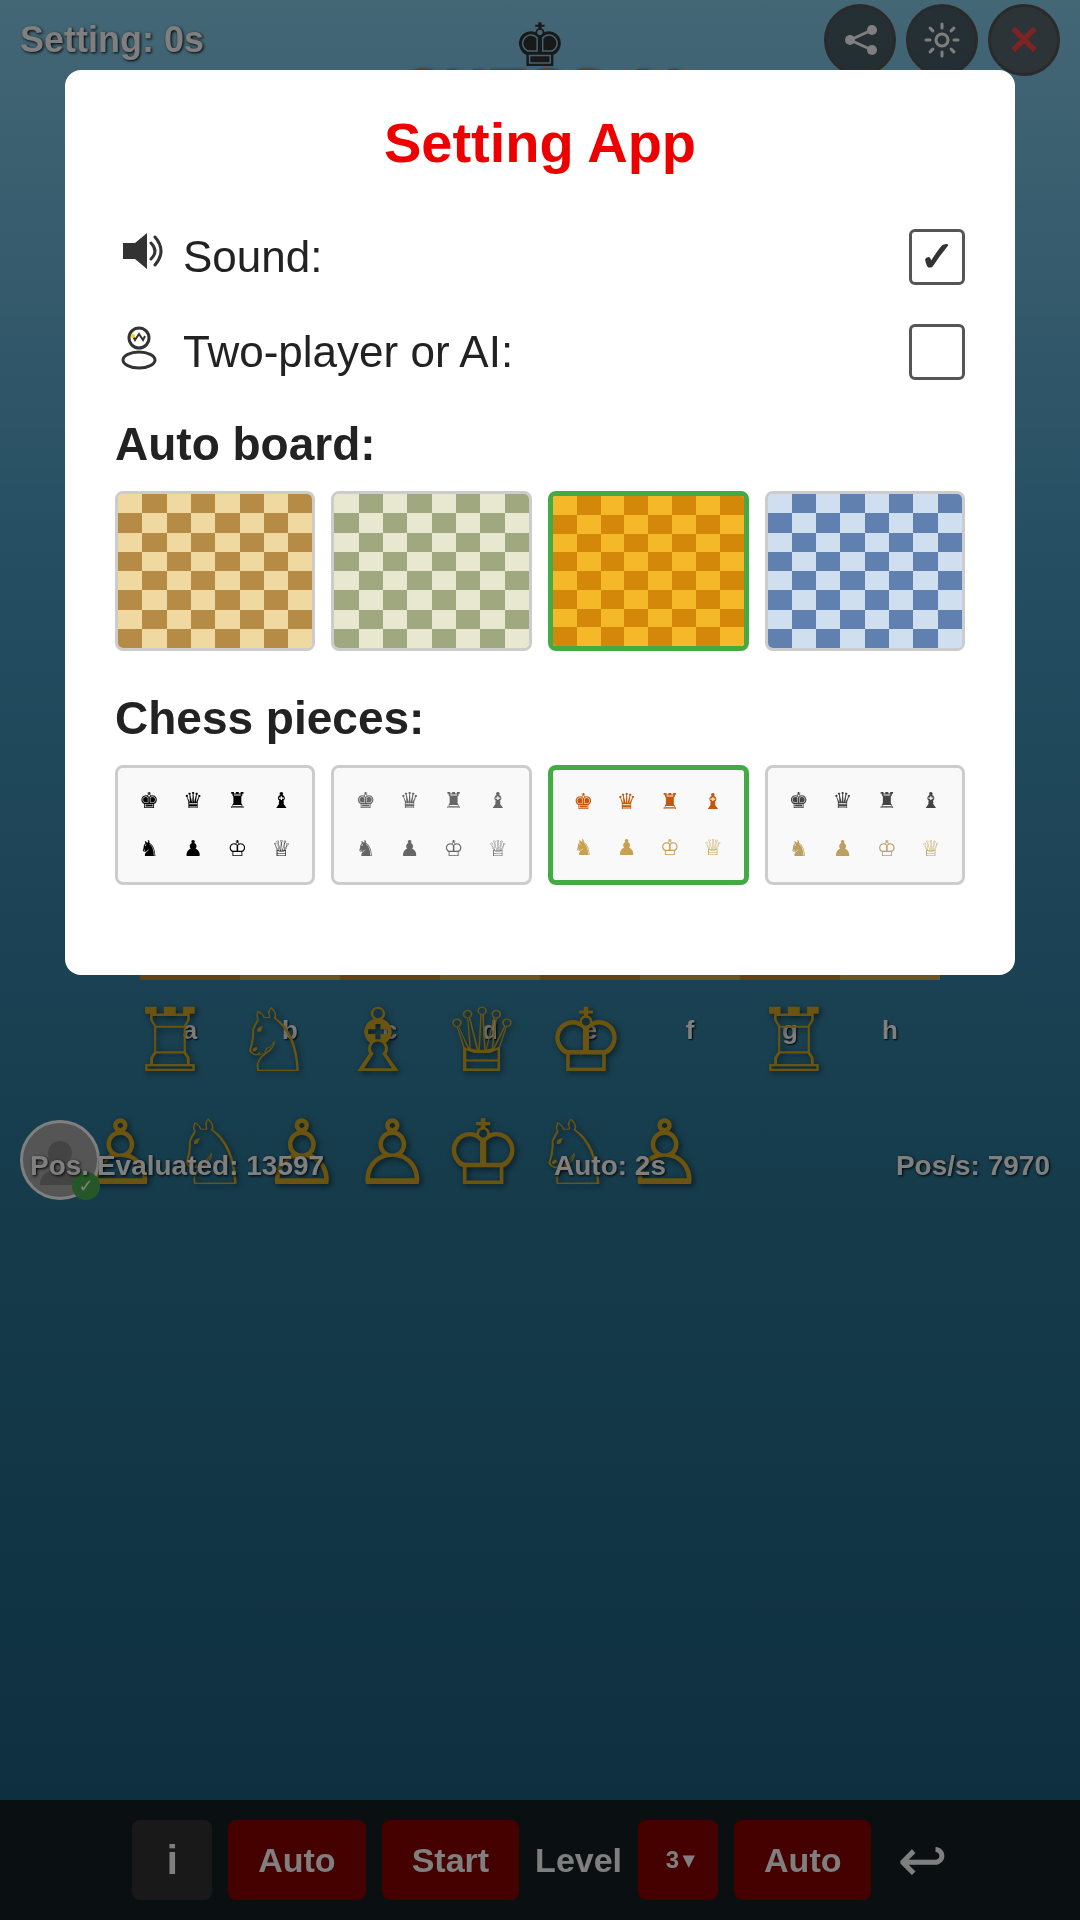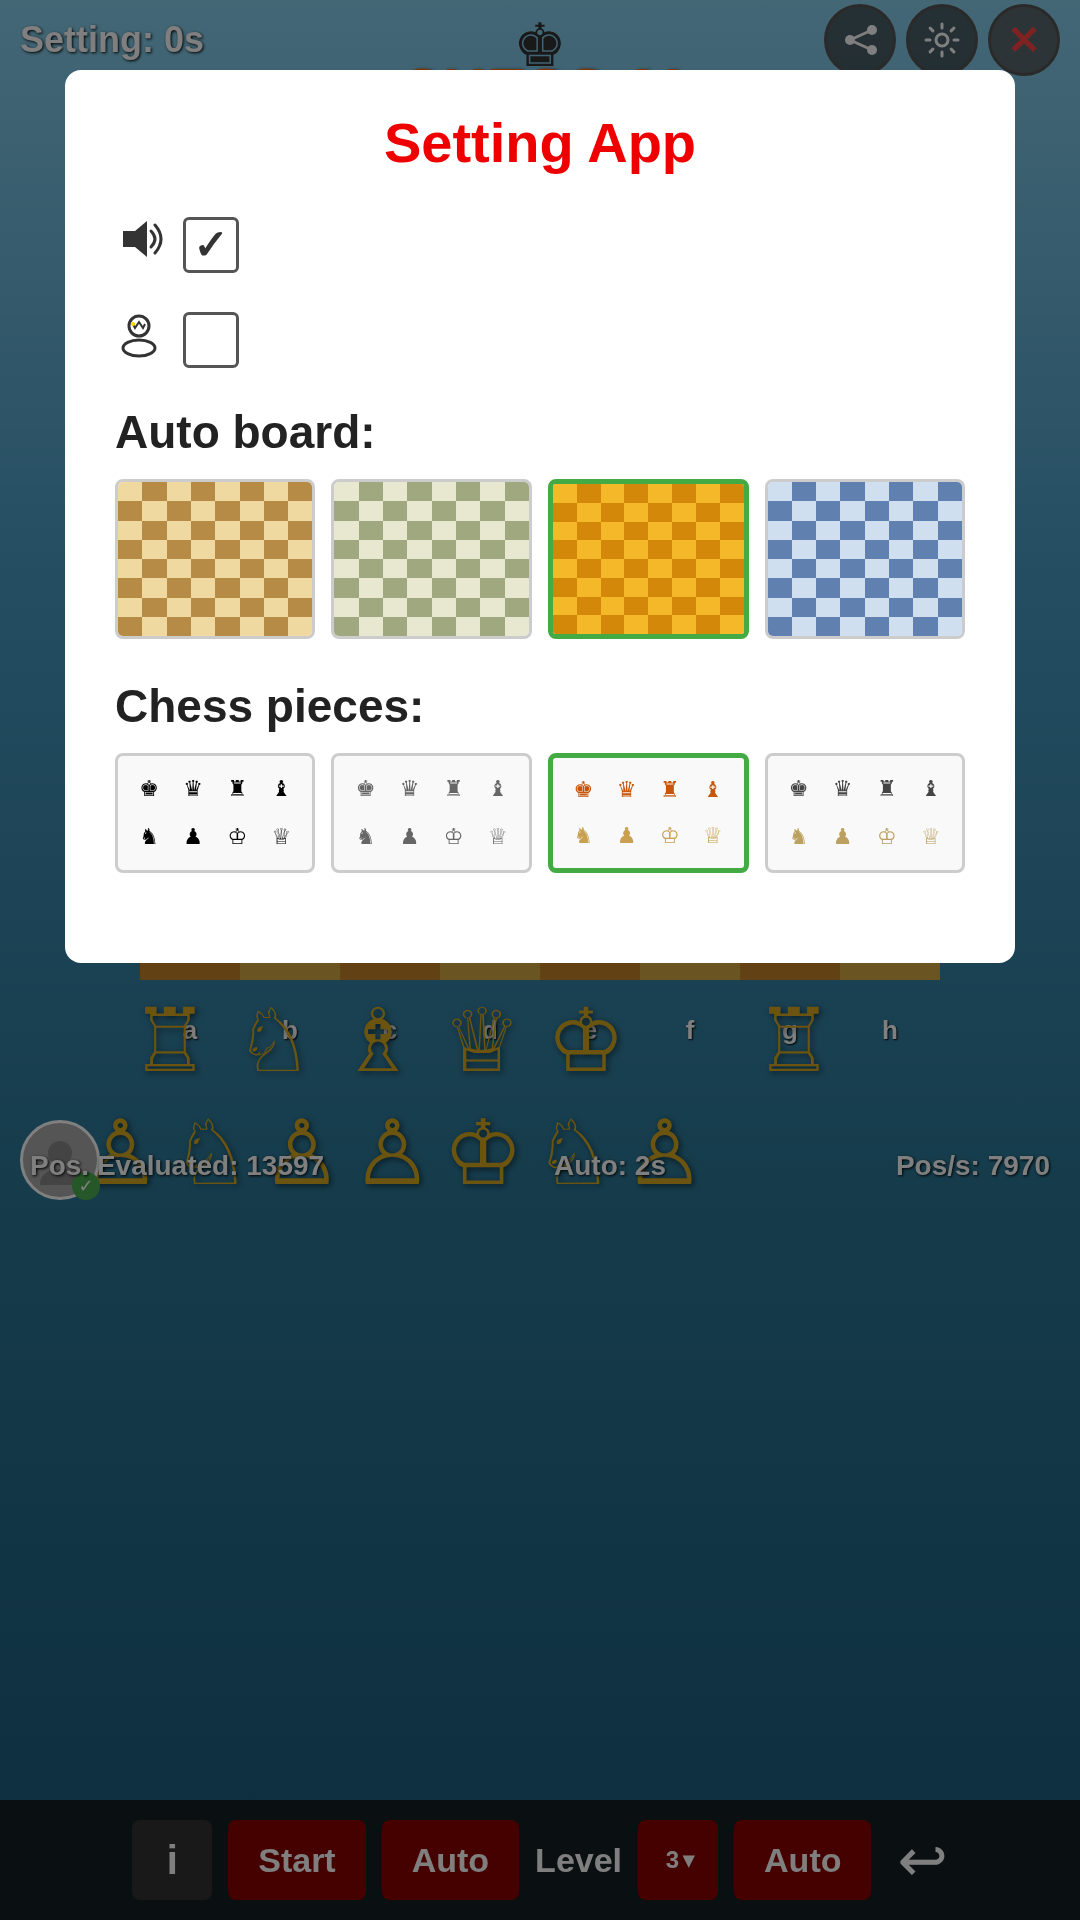--- a/index.html
+++ b/index.html
@@ -307,21 +307,21 @@
       border-radius: 16px;
       z-index: 40;
       padding: 40px 50px 50px;
     }
 
     .modal-title {
       text-align: center;
       font-size: 56px;
       font-weight: bold;
       color: #e00;
-      margin-bottom: 40px;
+      margin-bottom: 52px;
     }
 
     .setting-row {
       display: flex;
       align-items: center;
       margin-bottom: 36px;
     }
 
     .setting-icon {
       font-size: 48px;
@@ -617,33 +617,35 @@
 
     
     <div class="setting-row">
       <span class="setting-icon">
         <svg width="48" height="48" viewBox="0 0 48 48" fill="none">
           <polygon points="8,16 20,16 32,6 32,42 20,32 8,32" fill="#333"></polygon>
           <path d="M36 16 Q44 24 36 32" stroke="#333" stroke-width="3" fill="none" stroke-linecap="round"></path>
           <path d="M40 10 Q52 24 40 38" stroke="#333" stroke-width="3" fill="none" stroke-linecap="round"></path>
         </svg>
       </span>
+      <span class="setting-label">Sound:</span>
       <div class="checkbox checked"></div>
     </div>
 
     
     <div class="setting-row">
       <span class="setting-icon">
         <svg width="48" height="48" viewBox="0 0 48 48" fill="none">
           <circle cx="24" cy="16" r="10" stroke="#333" stroke-width="3"></circle>
           <path d="M18 14 L20 18 L24 12 L28 18 L30 14" stroke="#333" stroke-width="2" fill="none"></path>
           <circle cx="18" cy="14" r="2" fill="#ffd700"></circle>
           <ellipse cx="24" cy="38" rx="16" ry="8" stroke="#333" stroke-width="3"></ellipse>
         </svg>
       </span>
+      <span class="setting-label">Two-player or AI:</span>
       <div class="checkbox"></div>
     </div>
 
     
     <div class="section-label">Auto board:</div>
 
     <div class="board-options">
 
       <div class="board-option">
         <div class="mini-board" id="mini-board-1">
@@ -981,22 +983,22 @@
     </div>
 
     
   </div>
 </div>
 
 <div class="bottom-toolbar">
   <button class="info-btn">
     <span style="font-size:40px;font-weight:bold;">i</span>
   </button>
+  <button class="toolbar-btn btn-auto">Auto</button>
   <button class="toolbar-btn btn-start">Start</button>
-  <button class="toolbar-btn btn-auto">Auto</button>
   <span class="btn-level-label">Level</span>
   <div class="btn-level-num">
     <span>3</span>
     <span style="font-size:22px;">▾</span>
   </div>
   <button class="toolbar-btn btn-clear">Auto</button>
   <button class="btn-undo">
     <span>↩</span>
   </button>
 </div>

